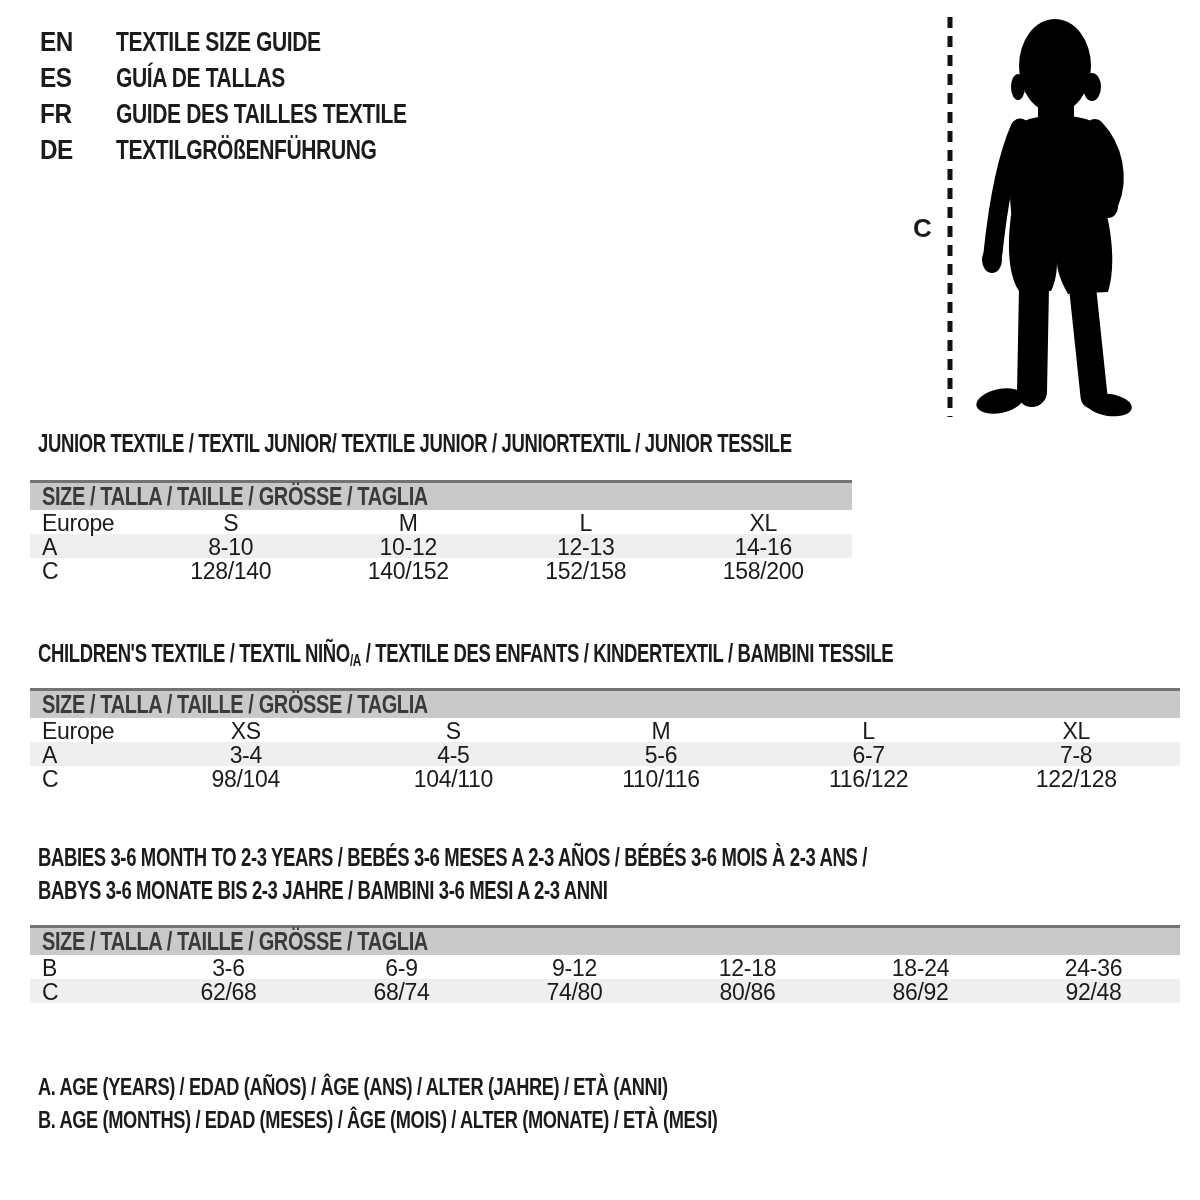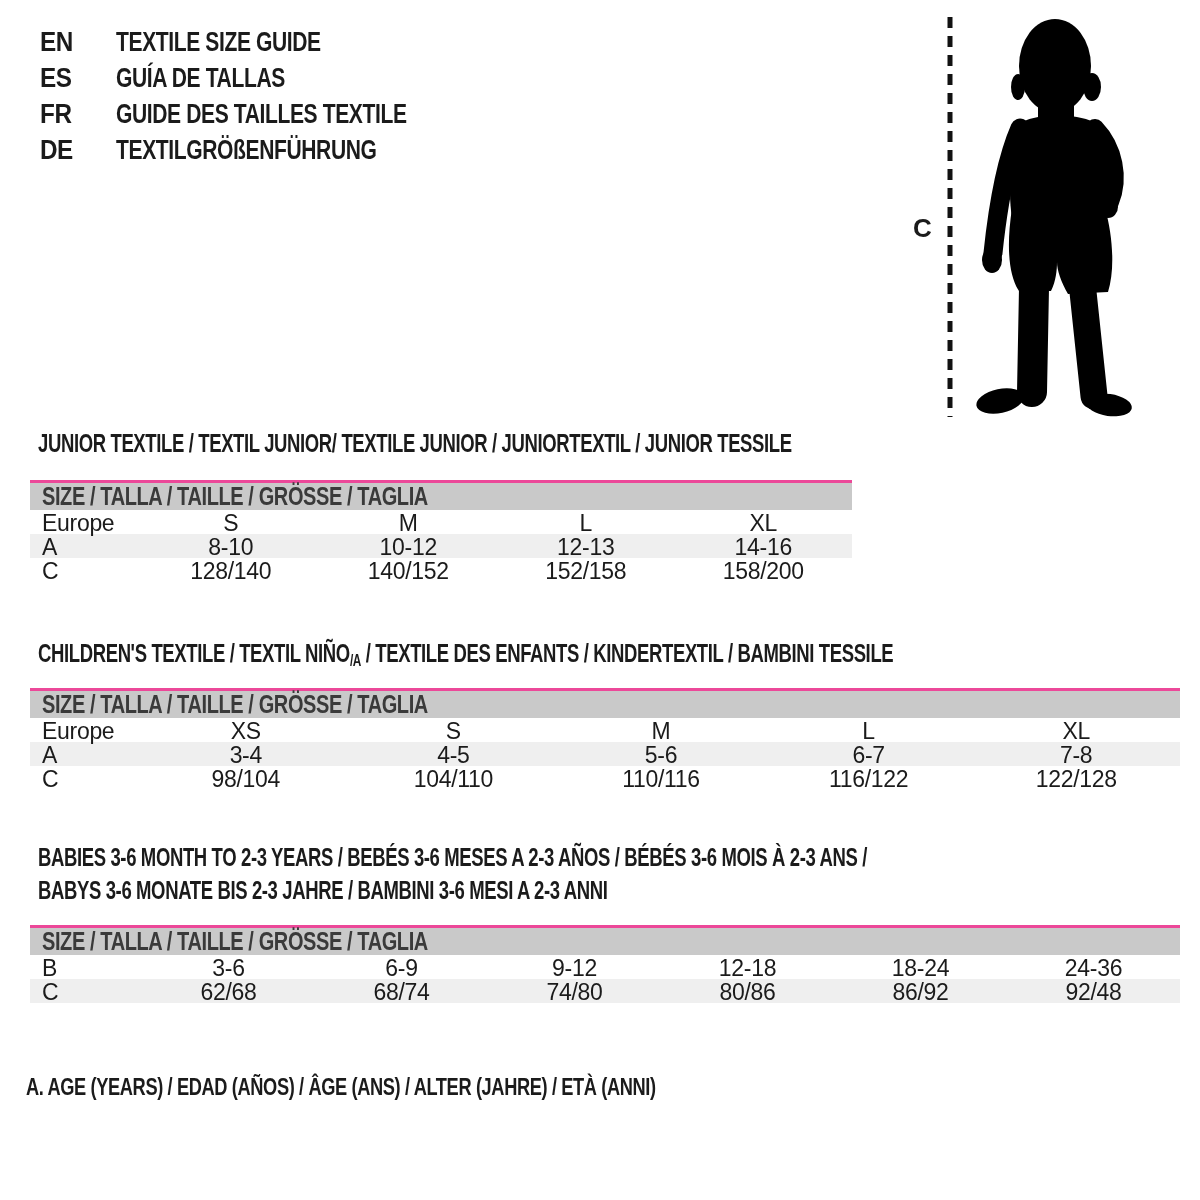--- a/index.html
+++ b/index.html
@@ -27,36 +27,36 @@
   }
   .t-junior { top:429px; } .t-children { top:639px; }
   .t-babies1 { top:843px; } .t-babies2 { top:876px; }
   .subsm { font-size:16px; vertical-align:-4px; }
   
   .table { position:absolute; left:30px; }
   .junior-table { top:480px; width:822px; }
   .children-table { top:688px; width:1150px; }
   .babies-table { top:925px; width:1150px; }
   .size-bar {
-    height:30px; background:#c9c9c9; border-top:3px solid #ec4899;
+    height:30px; background:#c9c9c9; border-top:3px solid #737373;
     display:flex; align-items:center; padding-left:12px; box-sizing:border-box;
   }
   .size-bar span {
     display:inline-block; font-size:25px; font-weight:700; color:#3a3a3a;
     letter-spacing:-0.5px; transform:scaleX(0.8); transform-origin:0 50%; white-space:nowrap;
   }
   .trow { display:grid; height:24px; align-items:center; }
   .cols4 { grid-template-columns:112px repeat(4,1fr); }
   .cols5 { grid-template-columns:112px repeat(5,1fr); }
   .cols6 { grid-template-columns:112px repeat(6,1fr); }
   .alt { background:#efefef; }
   .tlabel { padding-left:12px; font-size:23px; letter-spacing:-0.3px; }
   .tval { text-align:center; font-size:23px; letter-spacing:-0.3px; }
   
-  .footnotes { position:absolute; left:26px; top:1070px; }
+  .footnotes { position:absolute; left:38px; top:1070px; }
   .fn { height:33px; display:flex; align-items:center; }
   .fn span {
     display:inline-block; font-size:24px; font-weight:700; letter-spacing:-0.5px;
     transform:scaleX(0.76); transform-origin:0 50%; white-space:nowrap;
   }
 </style>
 </head>
 <body>
 
 <div class="page">
@@ -191,15 +191,18 @@
       <span class="tval">80/86</span>
       <span class="tval">86/92</span>
       <span class="tval">92/48</span>
     </div>
   </div>
 
   <div class="footnotes">
     <div class="fn">
       <span>A. AGE (YEARS) / EDAD (AÑOS) / ÂGE (ANS) / ALTER (JAHRE) / ETÀ (ANNI)</span>
     </div>
+    <div class="fn">
+      <span>B. AGE (MONTHS) / EDAD (MESES) / ÂGE (MOIS) / ALTER (MONATE) / ETÀ (MESI)</span>
+    </div>
   </div>
 
 </div>
 
 </body></html>

